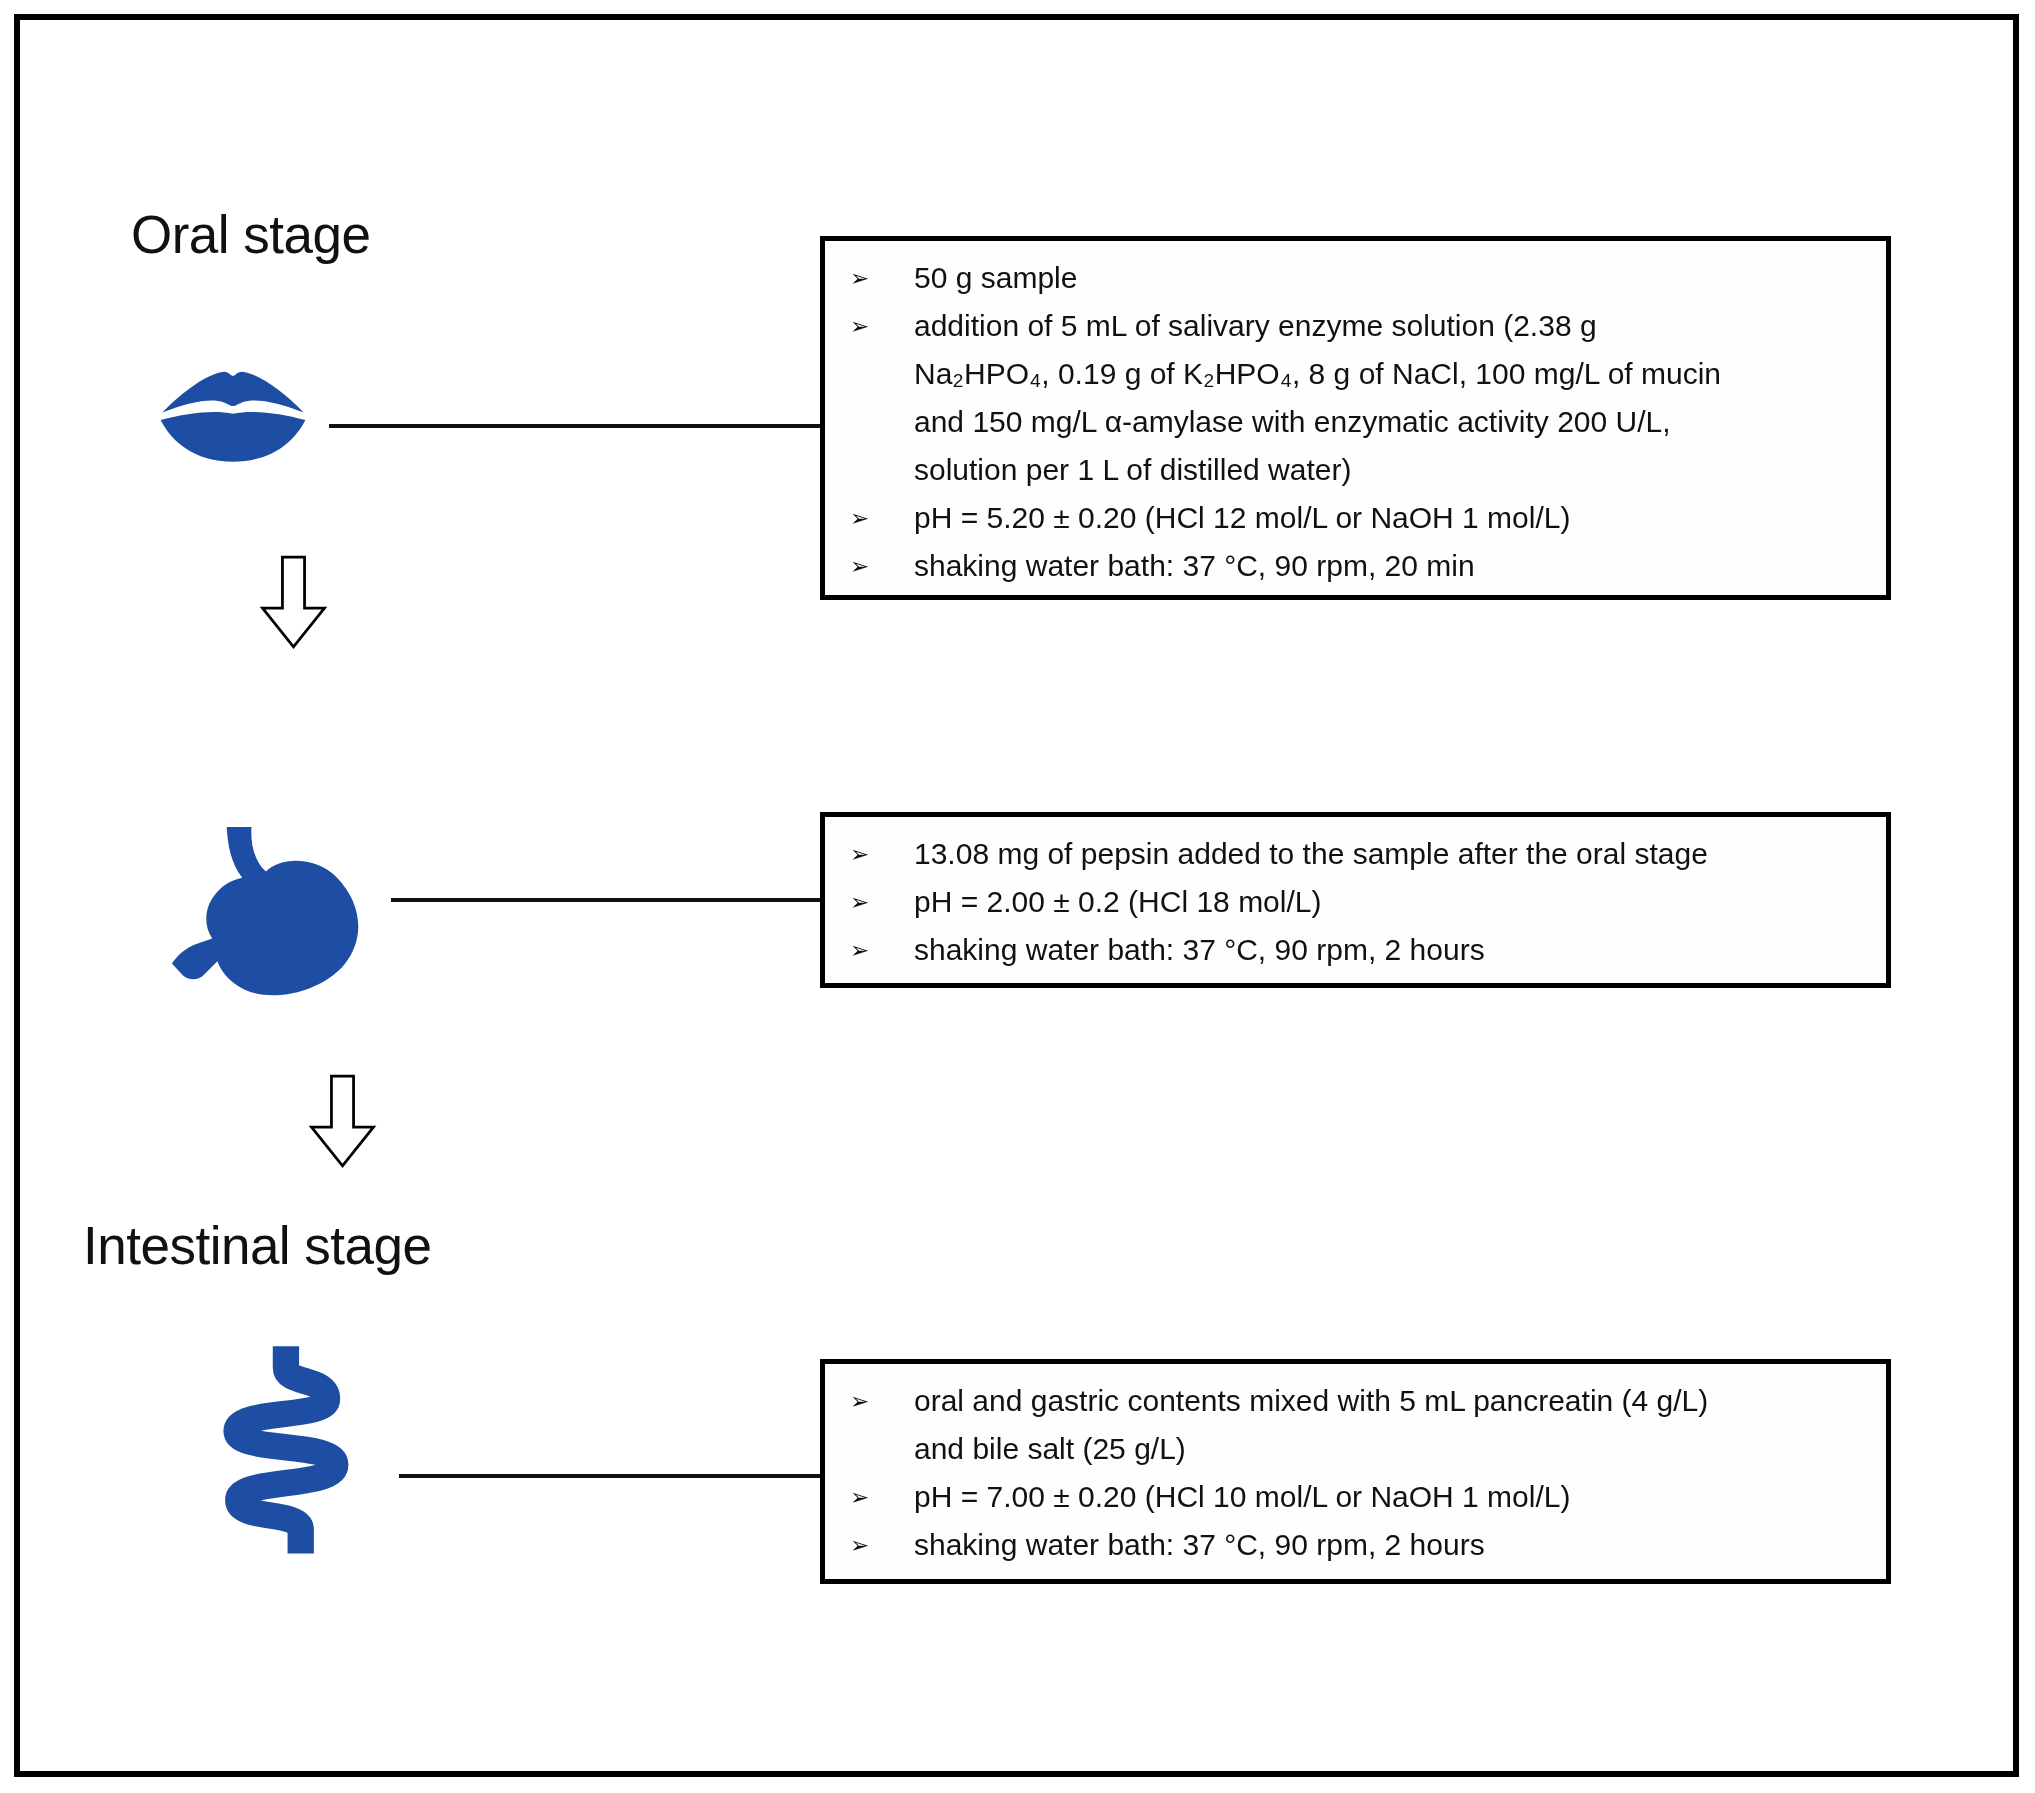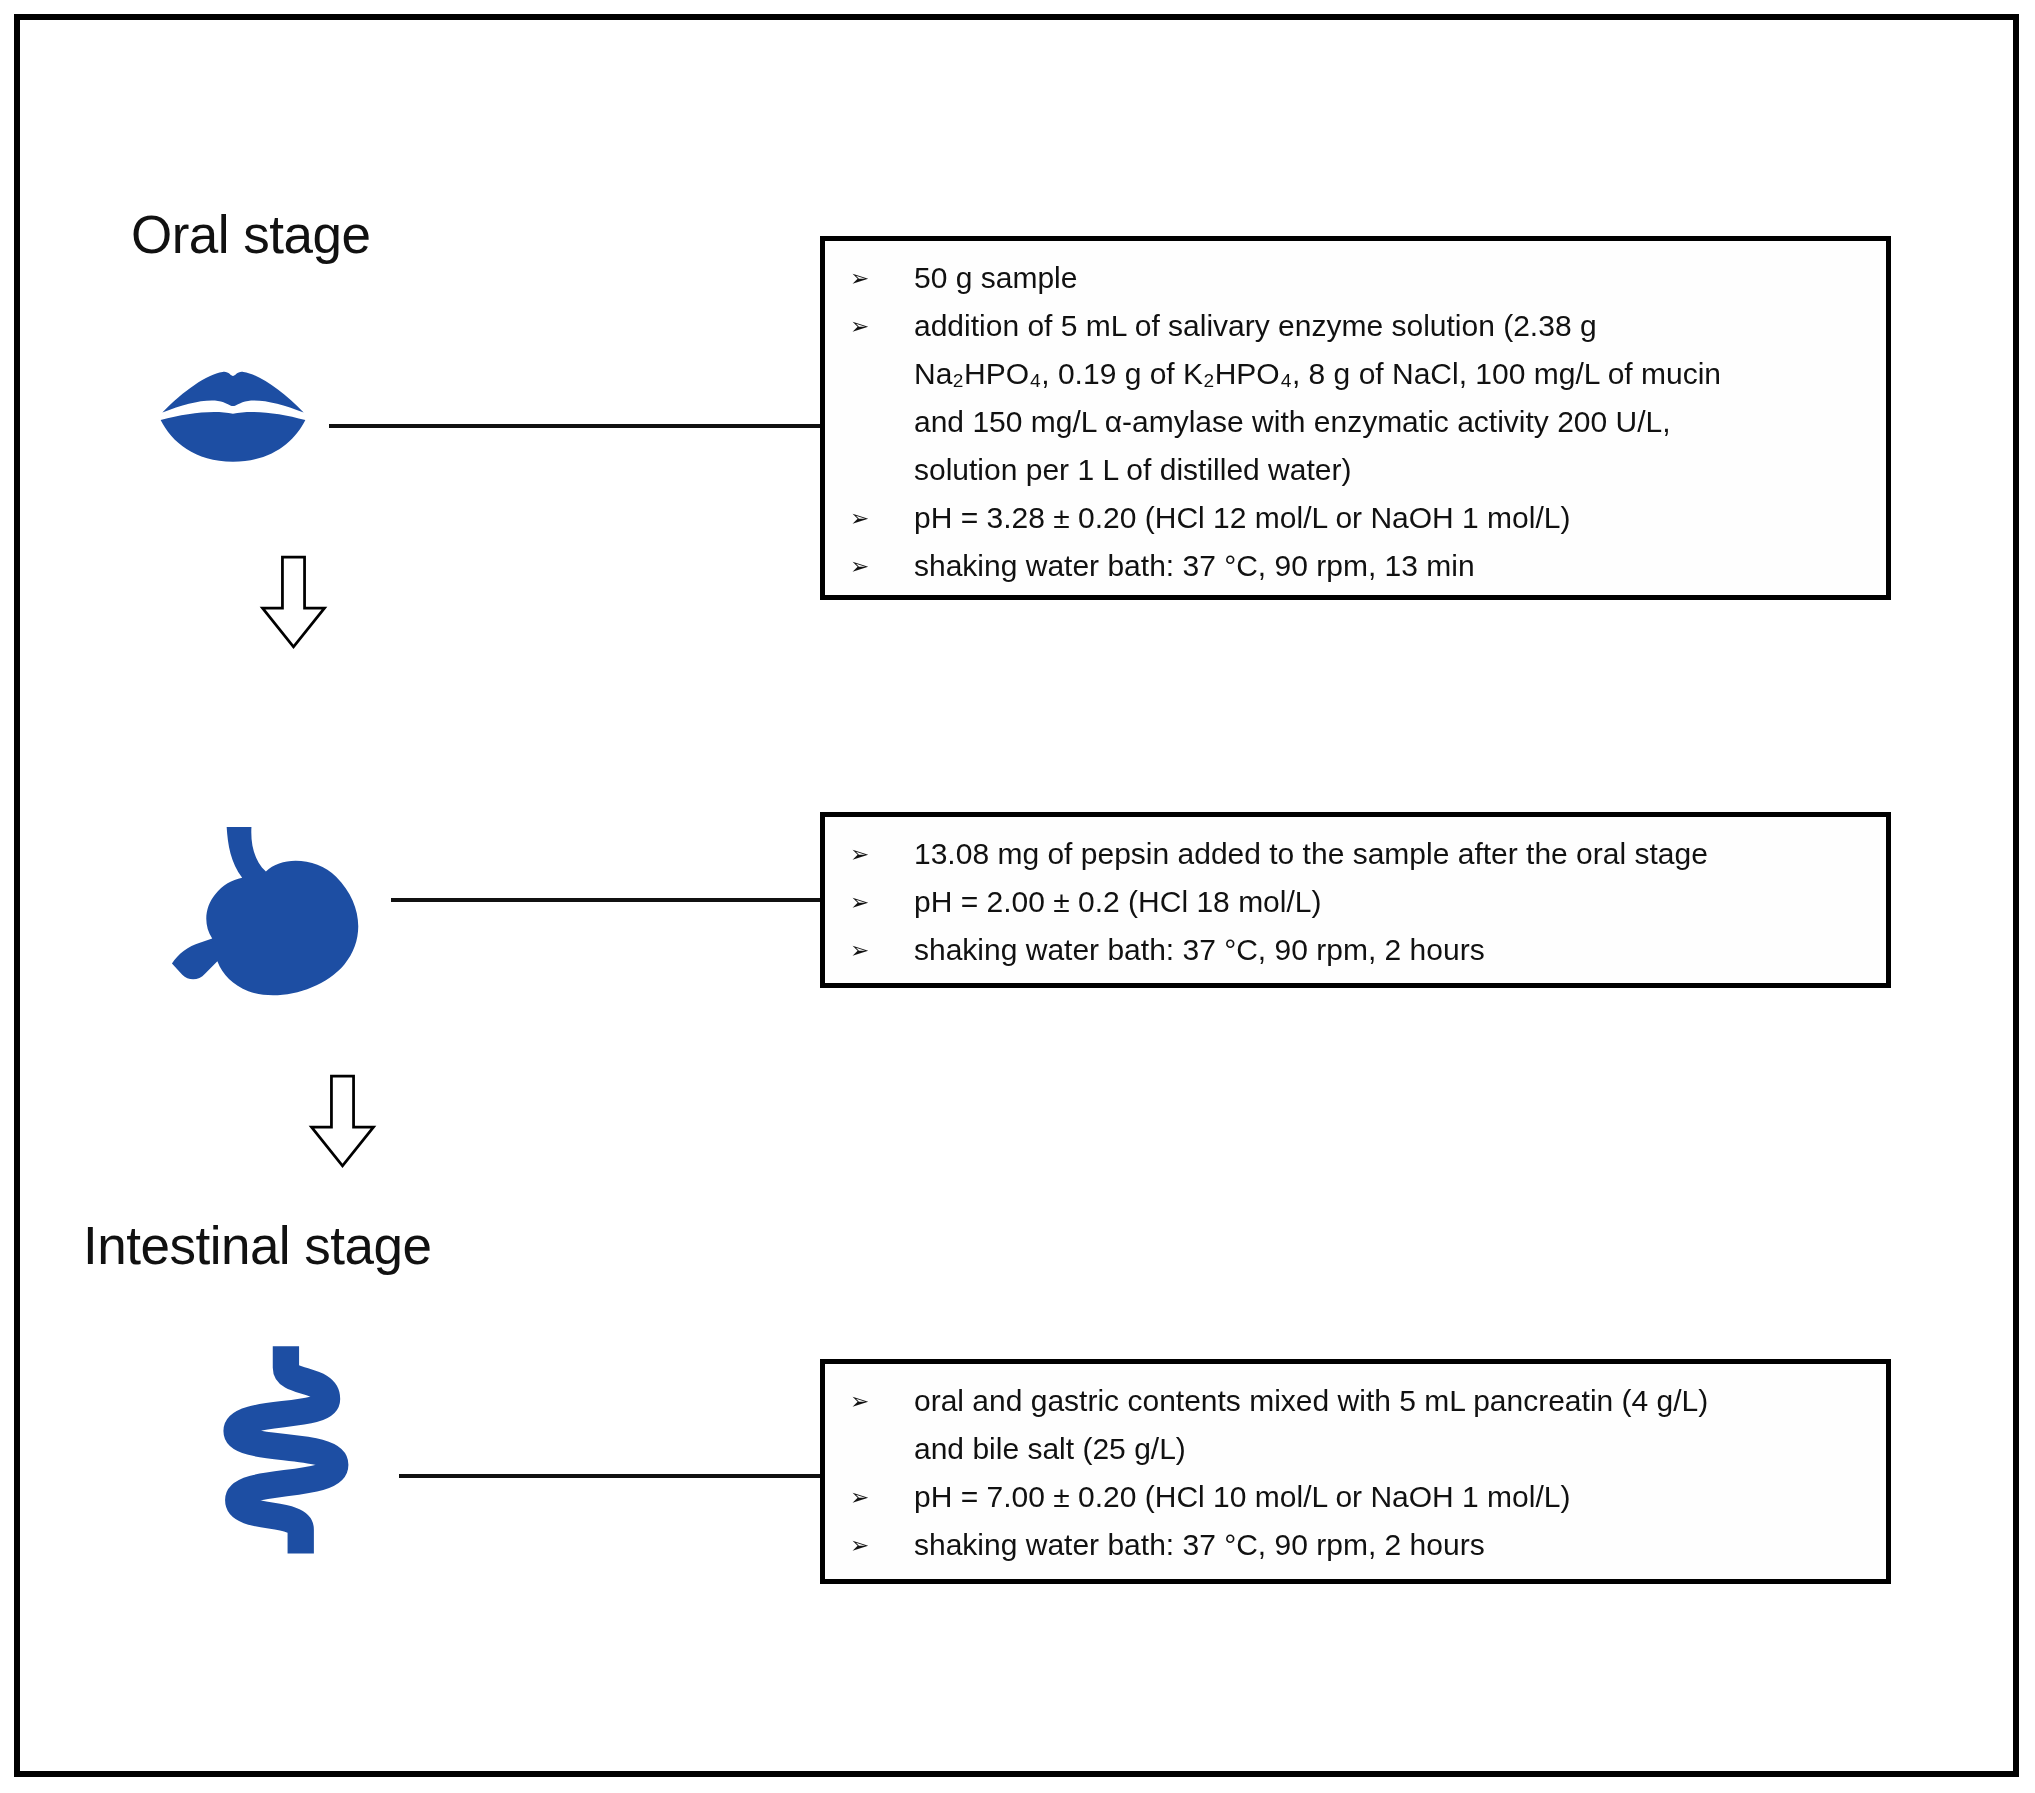--- a/index.html
+++ b/index.html
@@ -126,26 +126,26 @@
       <div class="bullet-row">
         <span class="bullet-glyph">➢</span>
         <span class="bullet-text">addition of 5 mL of salivary enzyme solution (2.38 g
 Na₂HPO₄, 0.19 g of K₂HPO₄, 8 g of NaCl, 100 mg/L of mucin
 and 150 mg/L α-amylase with enzymatic activity 200 U/L,
 solution per 1 L of distilled water)</span>
       </div>
 
       <div class="bullet-row">
         <span class="bullet-glyph">➢</span>
-        <span class="bullet-text">pH = 3.28 ± 0.20 (HCl 12 mol/L or NaOH 1 mol/L)</span>
-      </div>
-
-      <div class="bullet-row">
-        <span class="bullet-glyph">➢</span>
-        <span class="bullet-text">shaking water bath: 37 °C, 90 rpm, 13 min</span>
+        <span class="bullet-text">pH = 5.20 ± 0.20 (HCl 12 mol/L or NaOH 1 mol/L)</span>
+      </div>
+
+      <div class="bullet-row">
+        <span class="bullet-glyph">➢</span>
+        <span class="bullet-text">shaking water bath: 37 °C, 90 rpm, 20 min</span>
       </div>
     </div>
 
   <div class="flow-arrow" id="arrow-1">
     <svg viewBox="0 0 120 170" xmlns="http://www.w3.org/2000/svg">
       <polygon points="40,4 80,4 80,96 116,96 60,166 4,96 40,96" fill="#ffffff" stroke="#000000" stroke-width="5" stroke-linejoin="miter"></polygon>
     </svg>
   </div>
 
 

